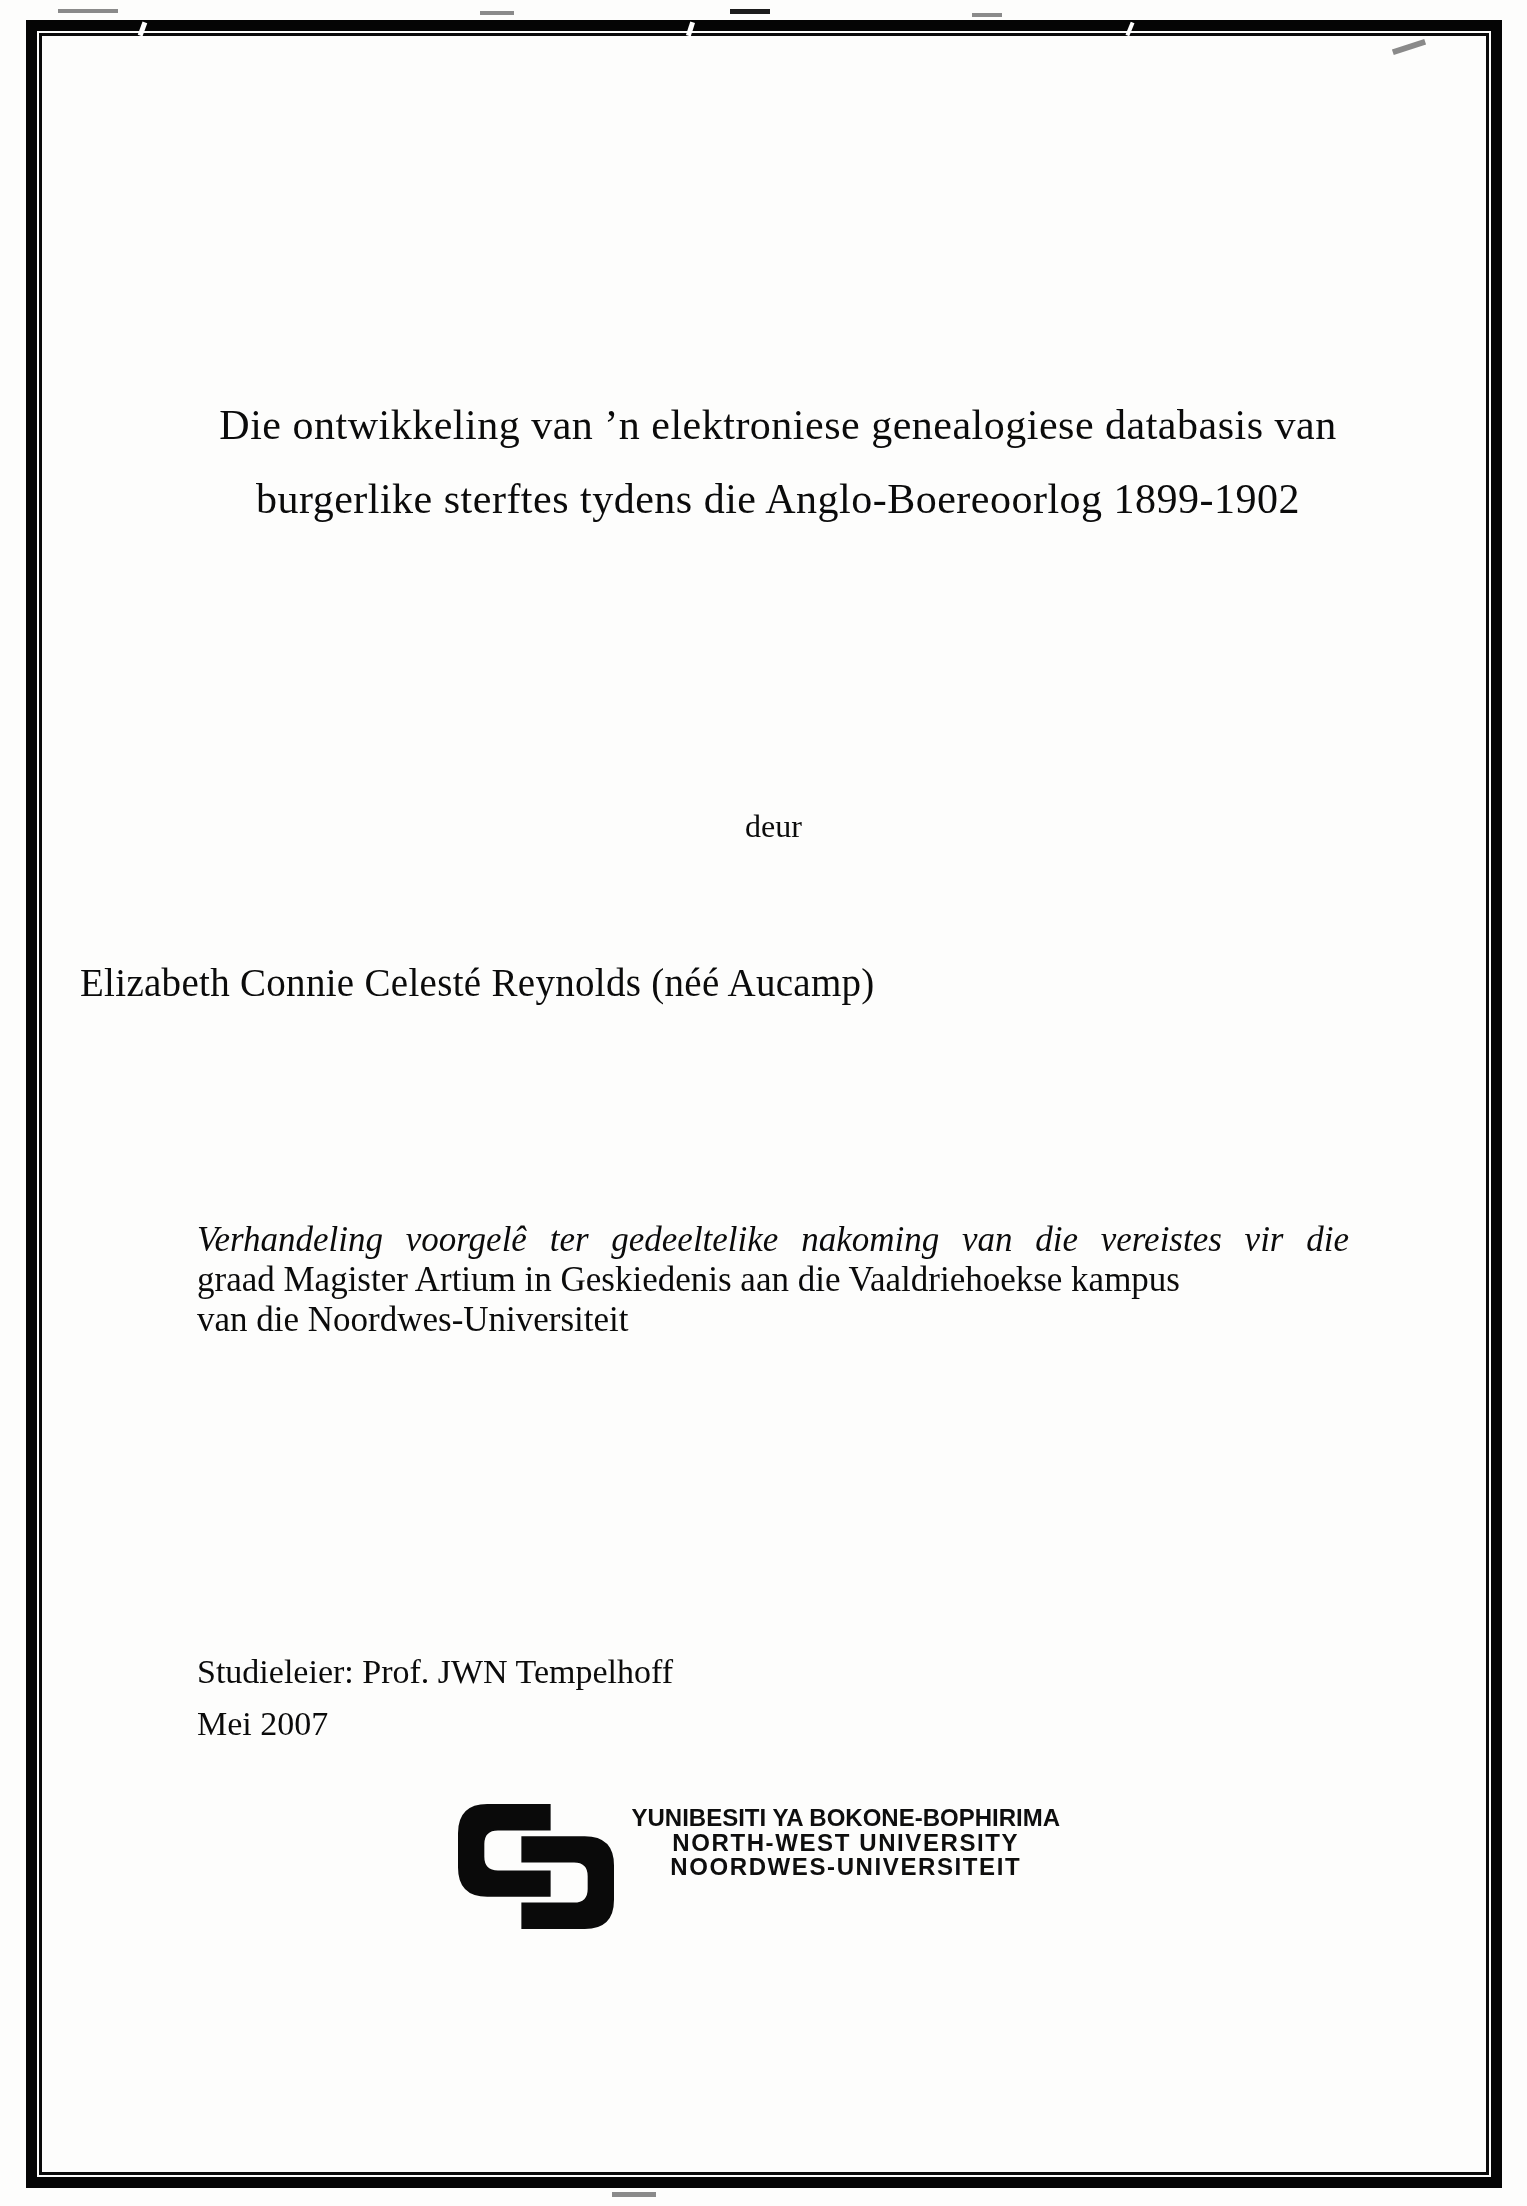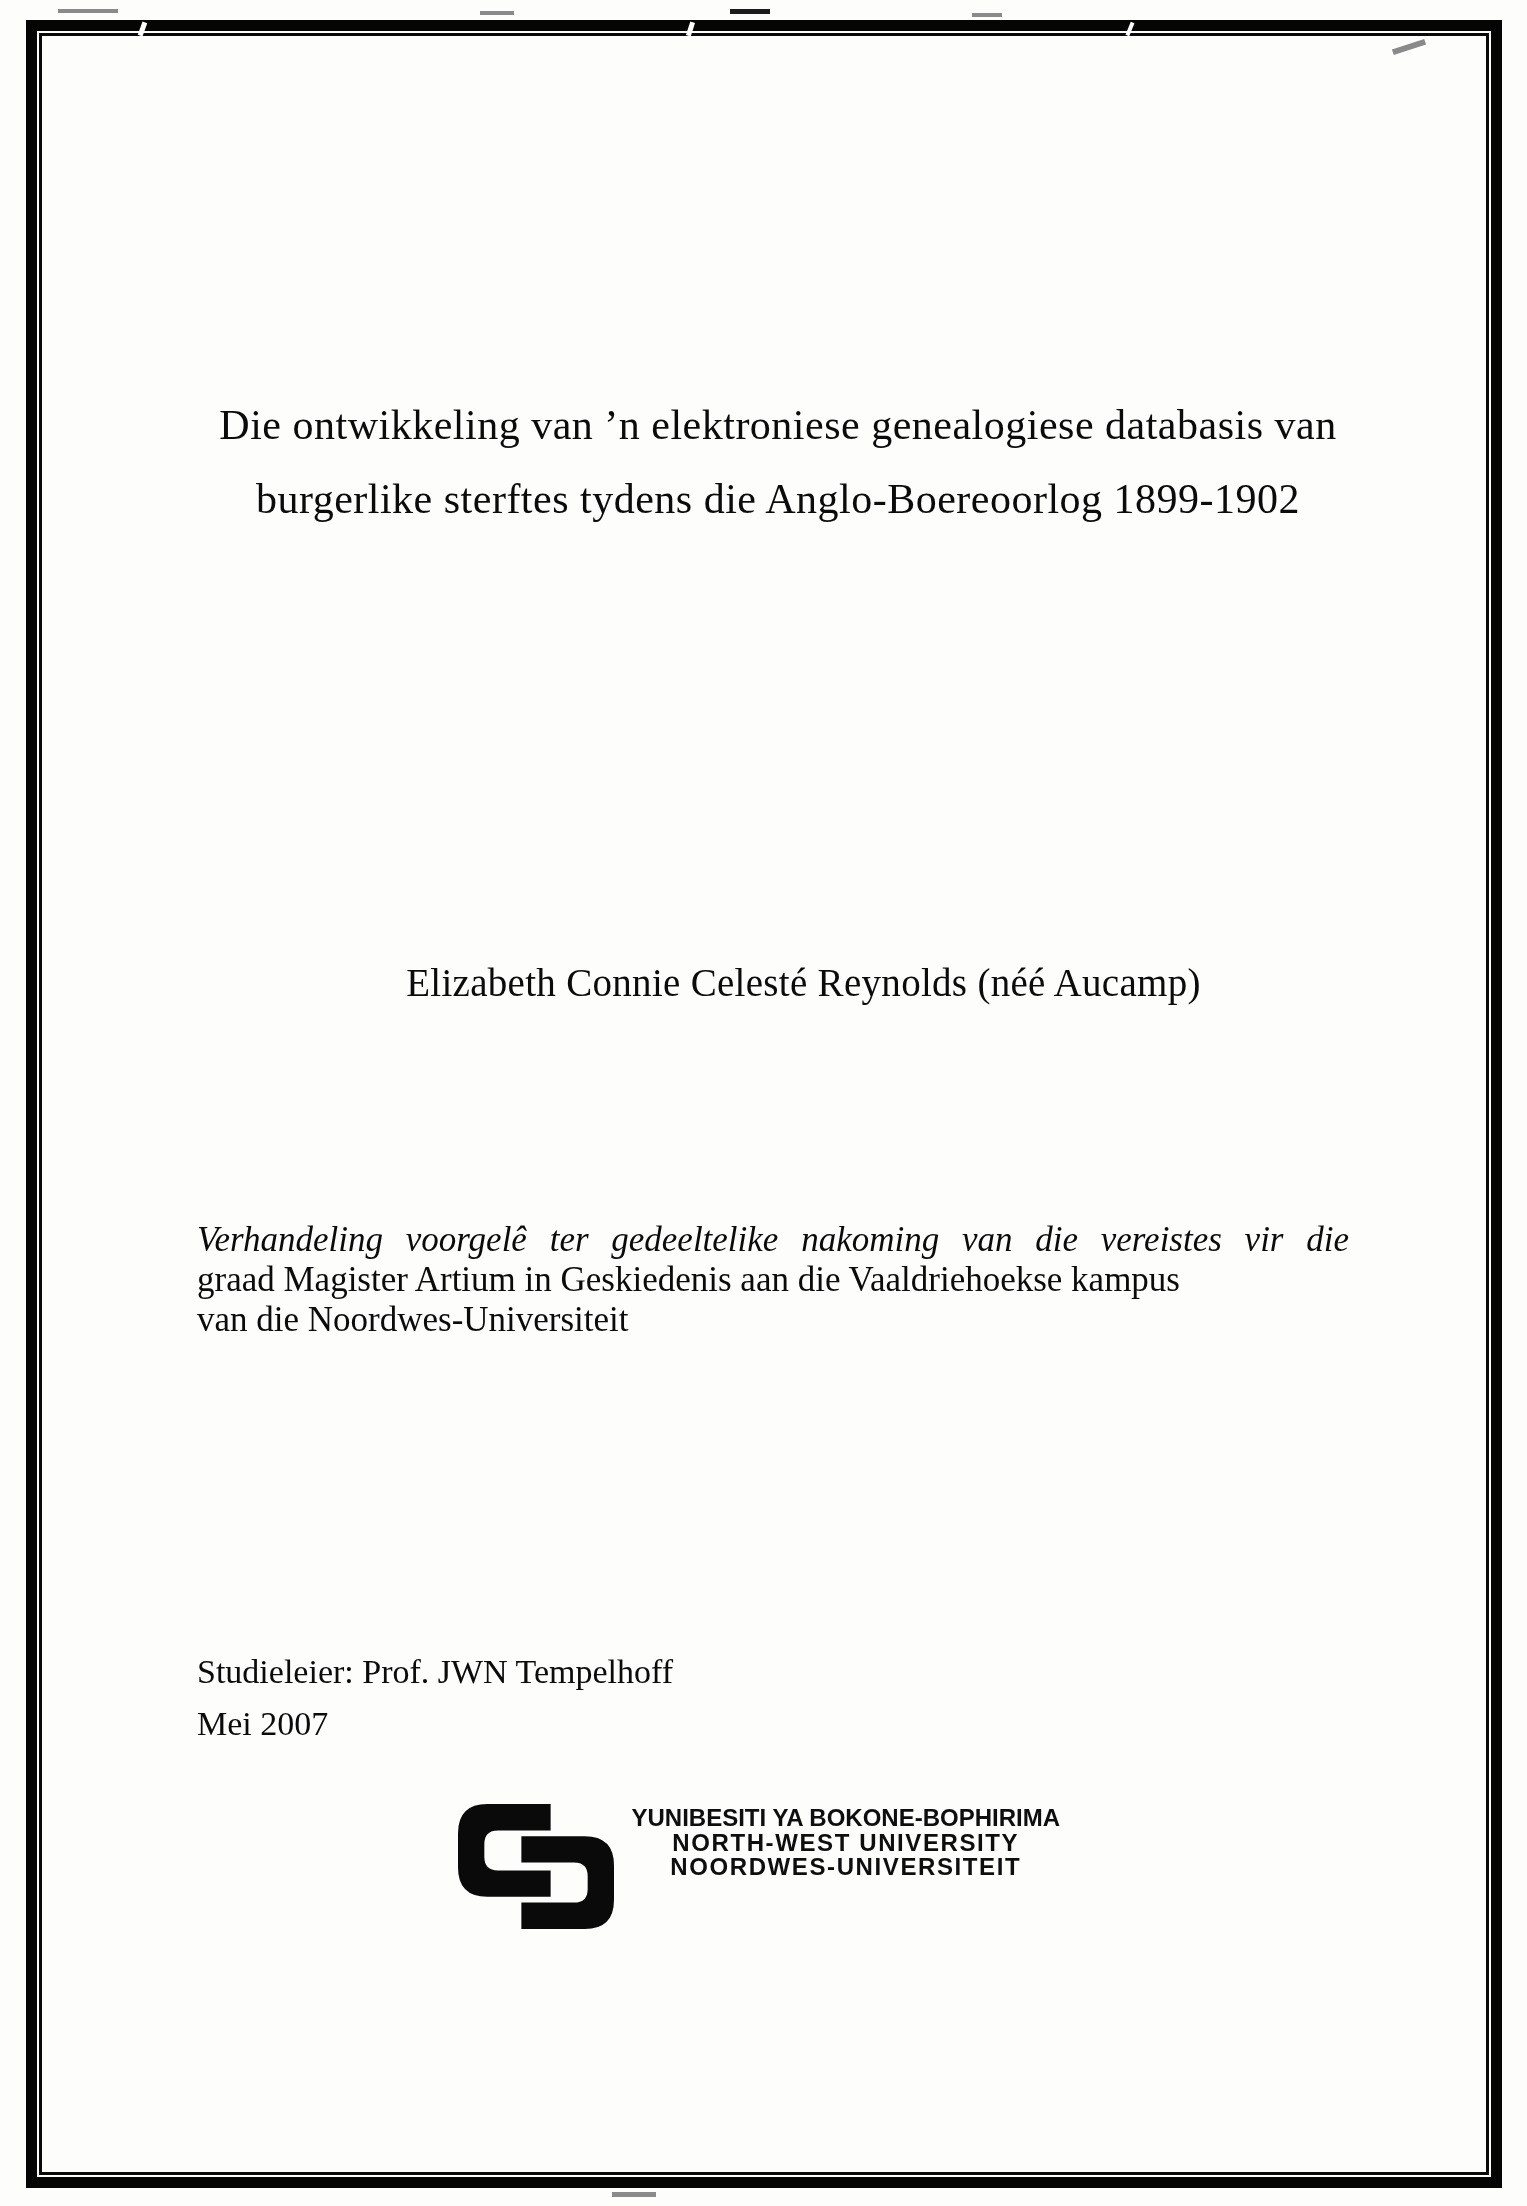--- a/index.html
+++ b/index.html
@@ -41,21 +41,20 @@
   }
   .byline {
     position: absolute;
     left: 40px; right: 20px; top: 808px;
     text-align: center;
     font-size: 32px;
   }
   .author-line {
     position: absolute;
     left: 80px; right: 0px; top: 960px;
-    text-align: center;
     font-size: 39px;
     letter-spacing: 0.3px;
   }
   .submission-block {
     position: absolute;
     left: 197px; top: 1220px;
     width: 1152px;
     font-size: 35px;
     line-height: 40px;
   }
@@ -121,20 +120,21 @@
 
   <div class="void" style="left:140px; top:22px; width:5px; height:14px; transform:rotate(20deg);"></div>
   <div class="void" style="left:688px; top:22px; width:5px; height:14px; transform:rotate(18deg);"></div>
   <div class="void" style="left:1128px; top:22px; width:4px; height:14px; transform:rotate(22deg);"></div>
 
   <div class="title-block">
     <div>Die ontwikkeling van ’n elektroniese genealogiese databasis van</div>
     <div>burgerlike sterftes tydens die Anglo-Boereoorlog 1899-1902</div>
   </div>
 
+  <div class="byline">deur</div>
 
   <div class="author-line">Elizabeth Connie Celesté Reynolds (néé Aucamp)</div>
 
   <div class="submission-block">
     <div class="submission-line-justified">Verhandeling voorgelê ter gedeeltelike nakoming van die vereistes vir die</div>
     <div><span>graad </span><span class="italic">Magister Artium</span><span> in Geskiedenis aan die Vaaldriehoekse kampus</span></div>
     <div>van die Noordwes-Universiteit</div>
   </div>
 
   <div class="supervisor-block">

